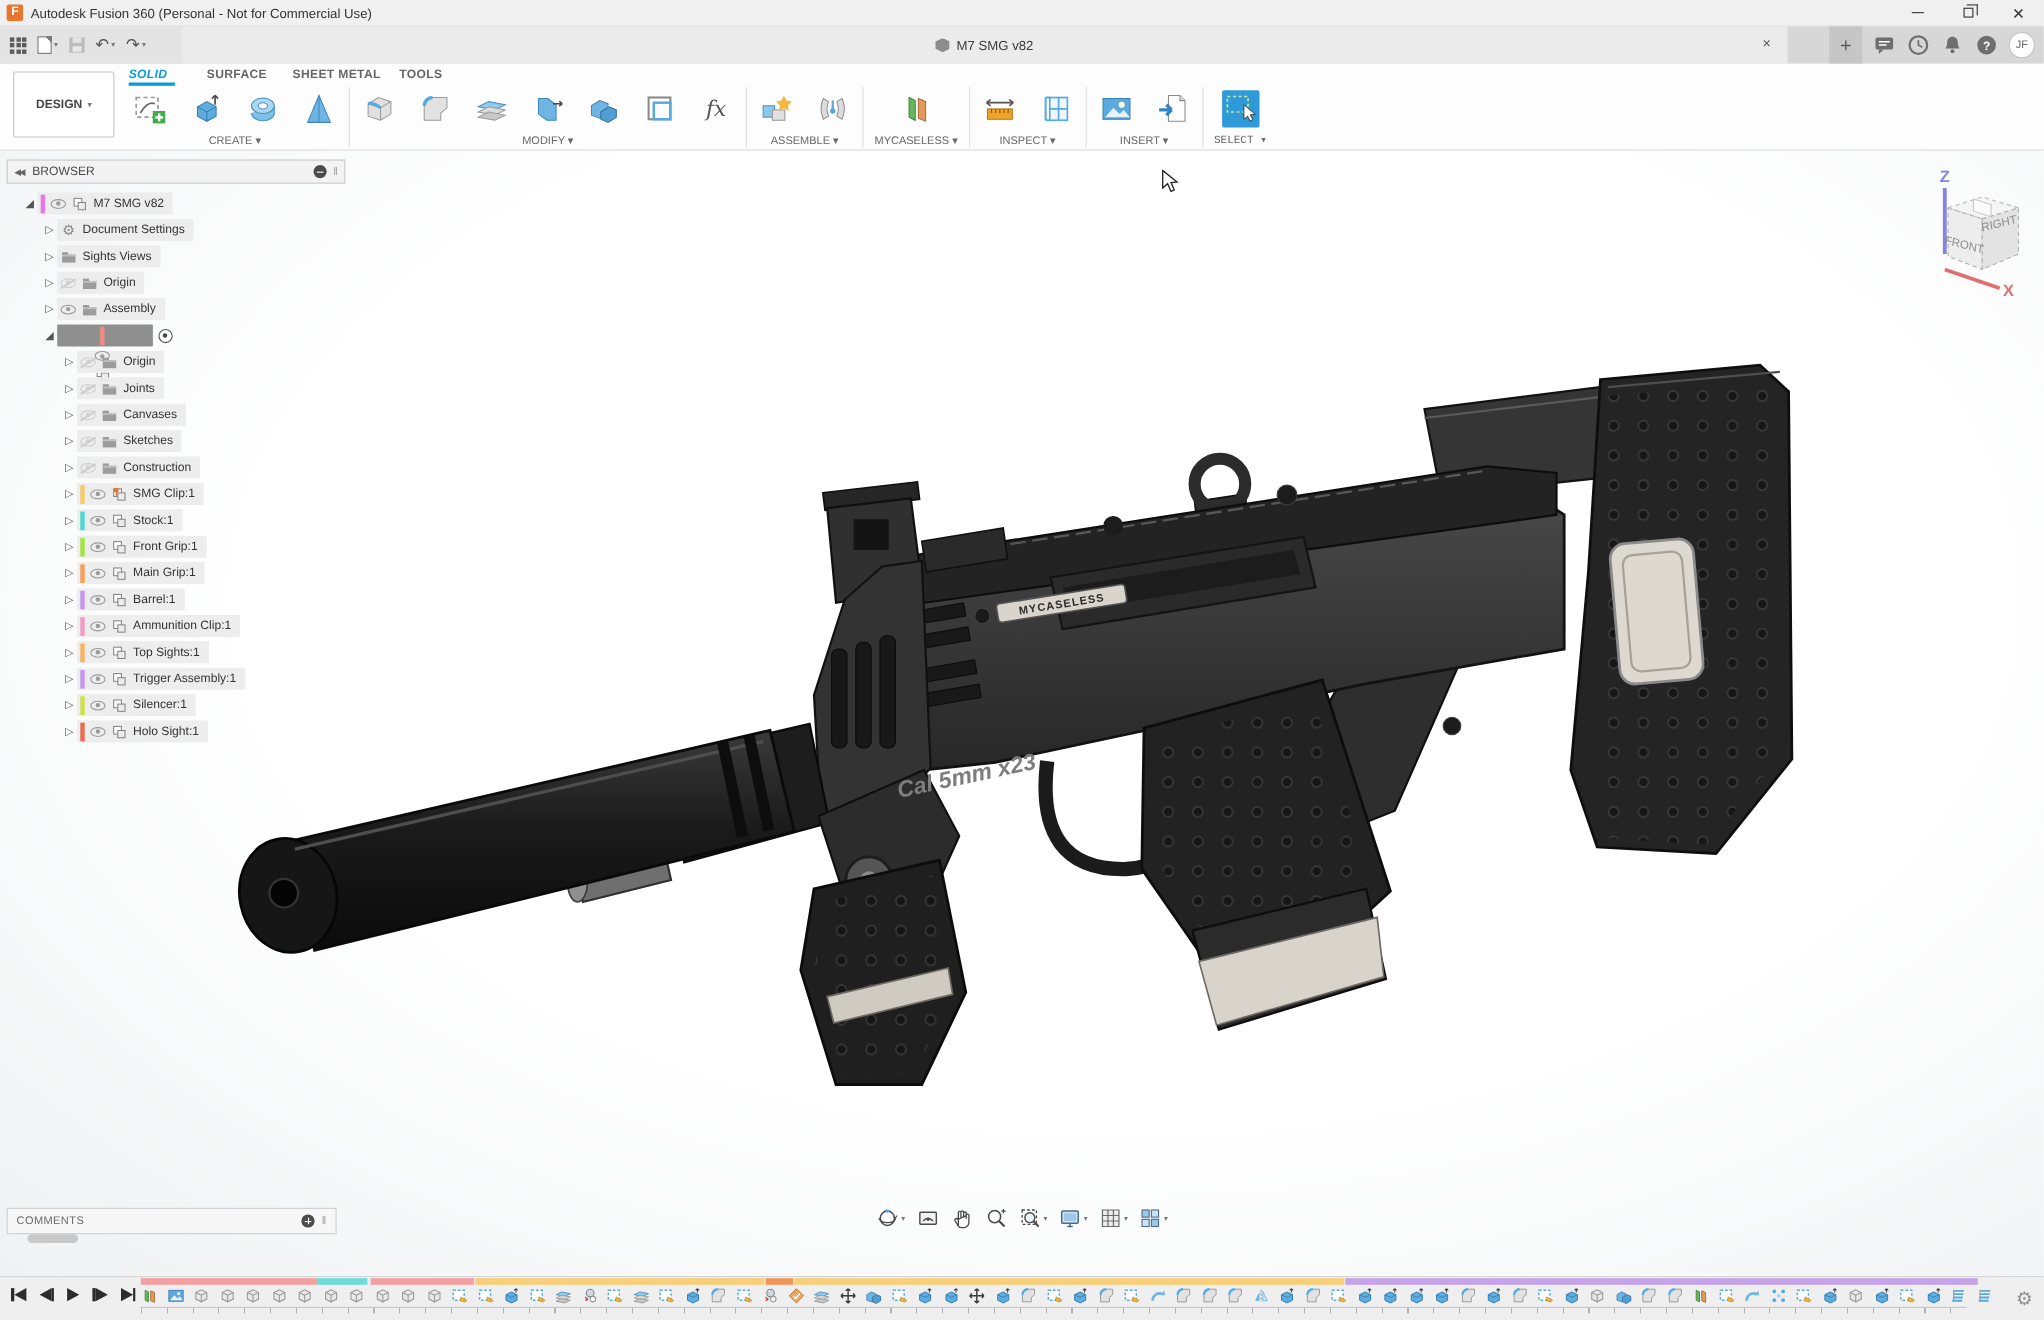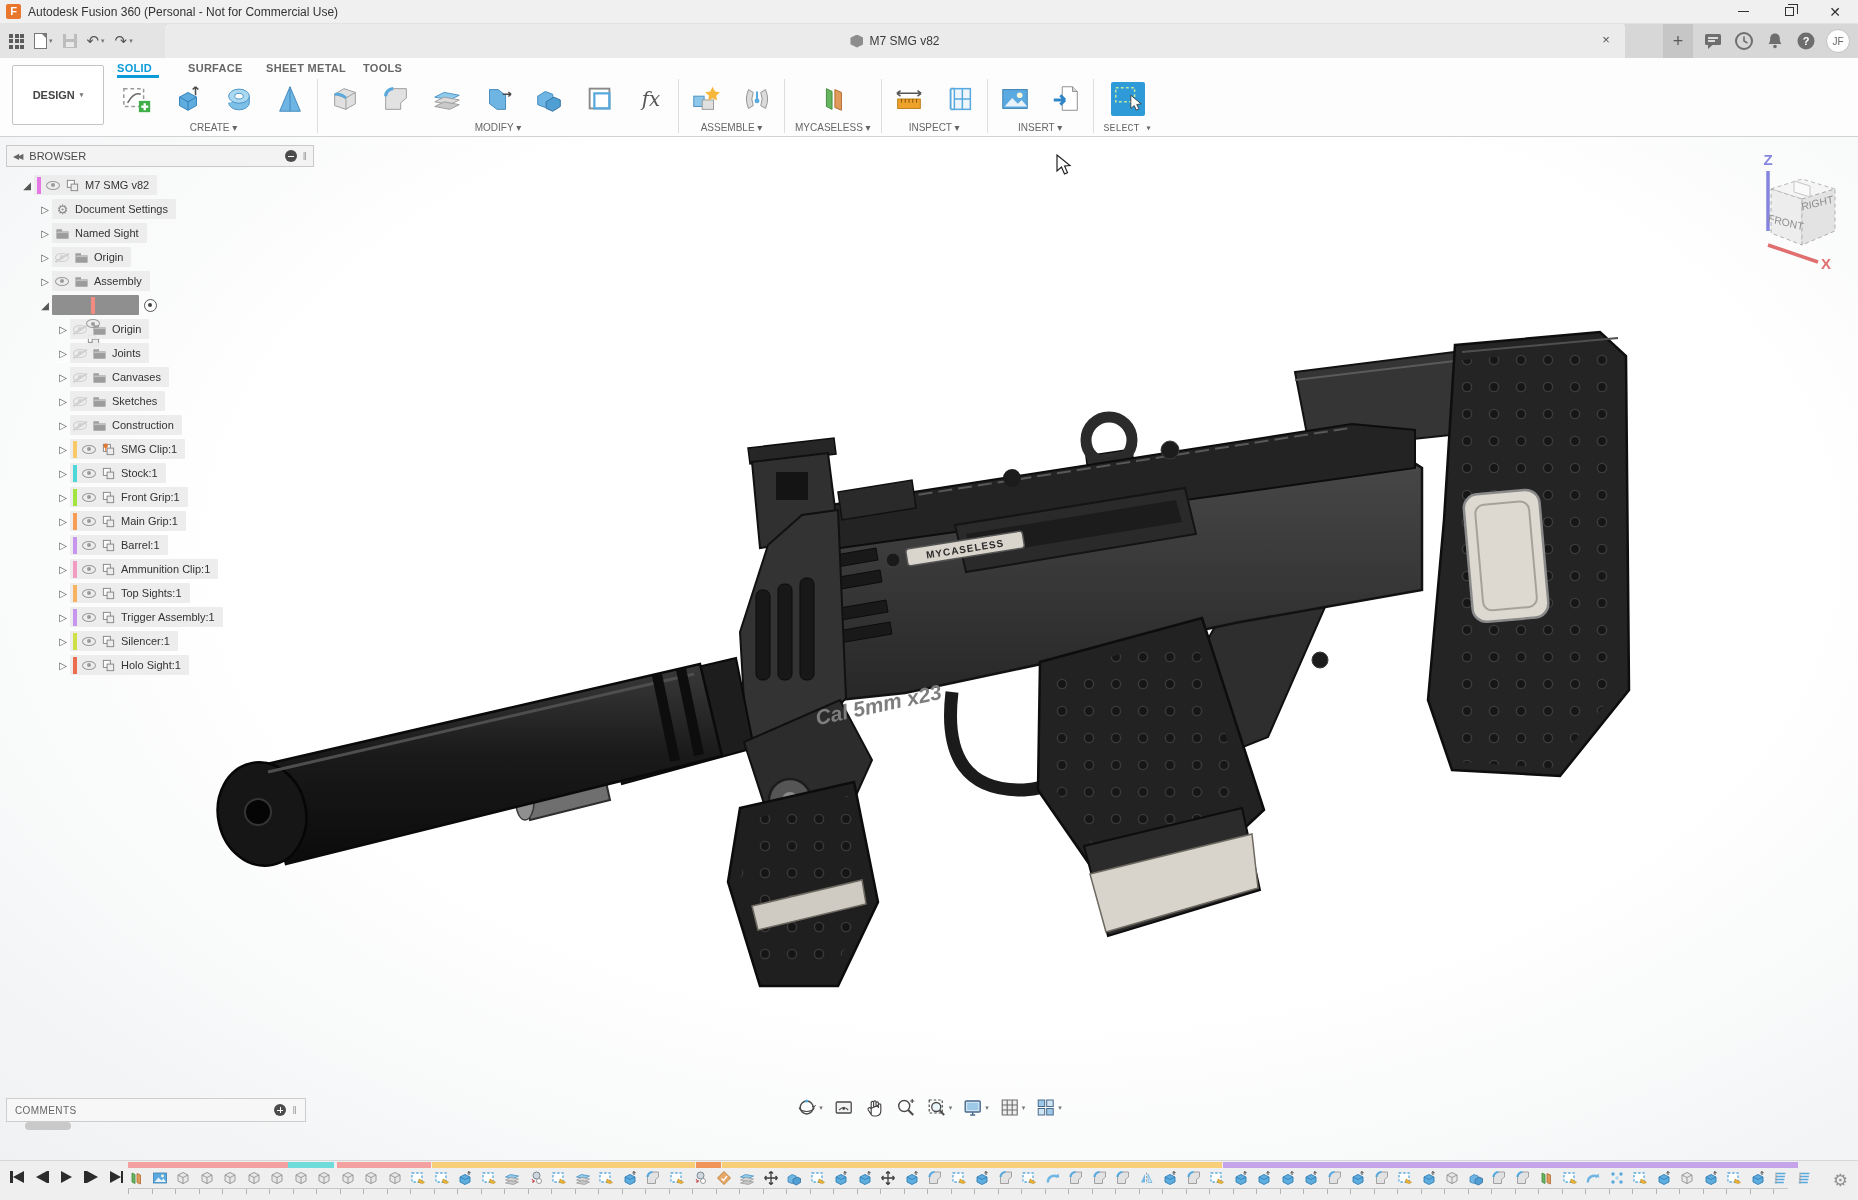--- a/index.html
+++ b/index.html
@@ -47,21 +47,21 @@
   #avatar { width:24px; height:24px; border-radius:50%; background:#fdfdfd; border:1px solid #c2c2c2;
     font-size:10px; color:#666; display:flex; align-items:center; justify-content:center; }
 
   
   #ribbon { position:absolute; left:0; top:58px; width:1858px; height:79px; background:#fdfdfd;
     border-bottom:1px solid #d2d2d2; }
   #design-btn { position:absolute; left:12px; top:7px; width:92px; height:60px; background:#fff;
     border:1px solid #c4c4c4; border-radius:2px; display:flex; align-items:center; justify-content:center;
     font-size:11px; font-weight:bold; color:#444; gap:5px; }
   .rtab { position:absolute; top:4px; font-size:11px; font-weight:bold; color:#666; letter-spacing:.3px; }
-  .rtab.active { color:#0a9bd8; }
+  .rtab.active { color:#0a9bd8;font-style:italic; }
   #solid-underline { position:absolute; left:117px; top:17px; width:42px; height:3px; background:#0a9bd8; }
   #rgroups { position:absolute; left:110px; top:21px; display:flex; align-items:flex-start; }
   .rgroup { display:flex; flex-direction:column; align-items:center; padding:0 10px; border-right:1px solid #dedede; }
   .rgroup:last-child { border-right:none;font-family:Liberation Mono, monospace; }
   .rg-icons { height:40px; display:flex; align-items:center; gap:17px; }
   .rg-label { margin-top:3px; font-size:10px; color:#666; white-space:nowrap; }
   .ric { width:34px; height:34px; display:flex; align-items:center; justify-content:center; }
   .ric svg { width:32px; height:32px; }
   .ric.sel { background:#2f9ad8; border-radius:2px; }
   #cursor-arrow { position:absolute; left:1056px; top:96px; z-index:50; }
@@ -535,21 +535,21 @@
         <div class="trow" style="padding-left: 32px;">
           <span class="texp">▷</span>
           <span class="tcontent">
             <span class="ticon">
               <svg viewBox="0 0 16 16">
                 <rect x="1.5" y="3.5" width="6" height="3.5" fill="#9c9c9c"></rect>
                 <rect x="1.5" y="5.8" width="13" height="7.8" fill="#9c9c9c"></rect>
                 <rect x="1.5" y="5.8" width="13" height="1.8" fill="#c0c0c0"></rect>
               </svg>
             </span>
-            <span>Named Sight</span>
+            <span>Sights Views</span>
           </span>
         </div>
         <div class="trow" style="padding-left: 32px;">
           <span class="texp">▷</span>
           <span class="tcontent">
             <span class="eye off"></span>
             <span class="ticon">
               <svg viewBox="0 0 16 16">
                 <rect x="1.5" y="3.5" width="6" height="3.5" fill="#9c9c9c"></rect>
                 <rect x="1.5" y="5.8" width="13" height="7.8" fill="#9c9c9c"></rect>

